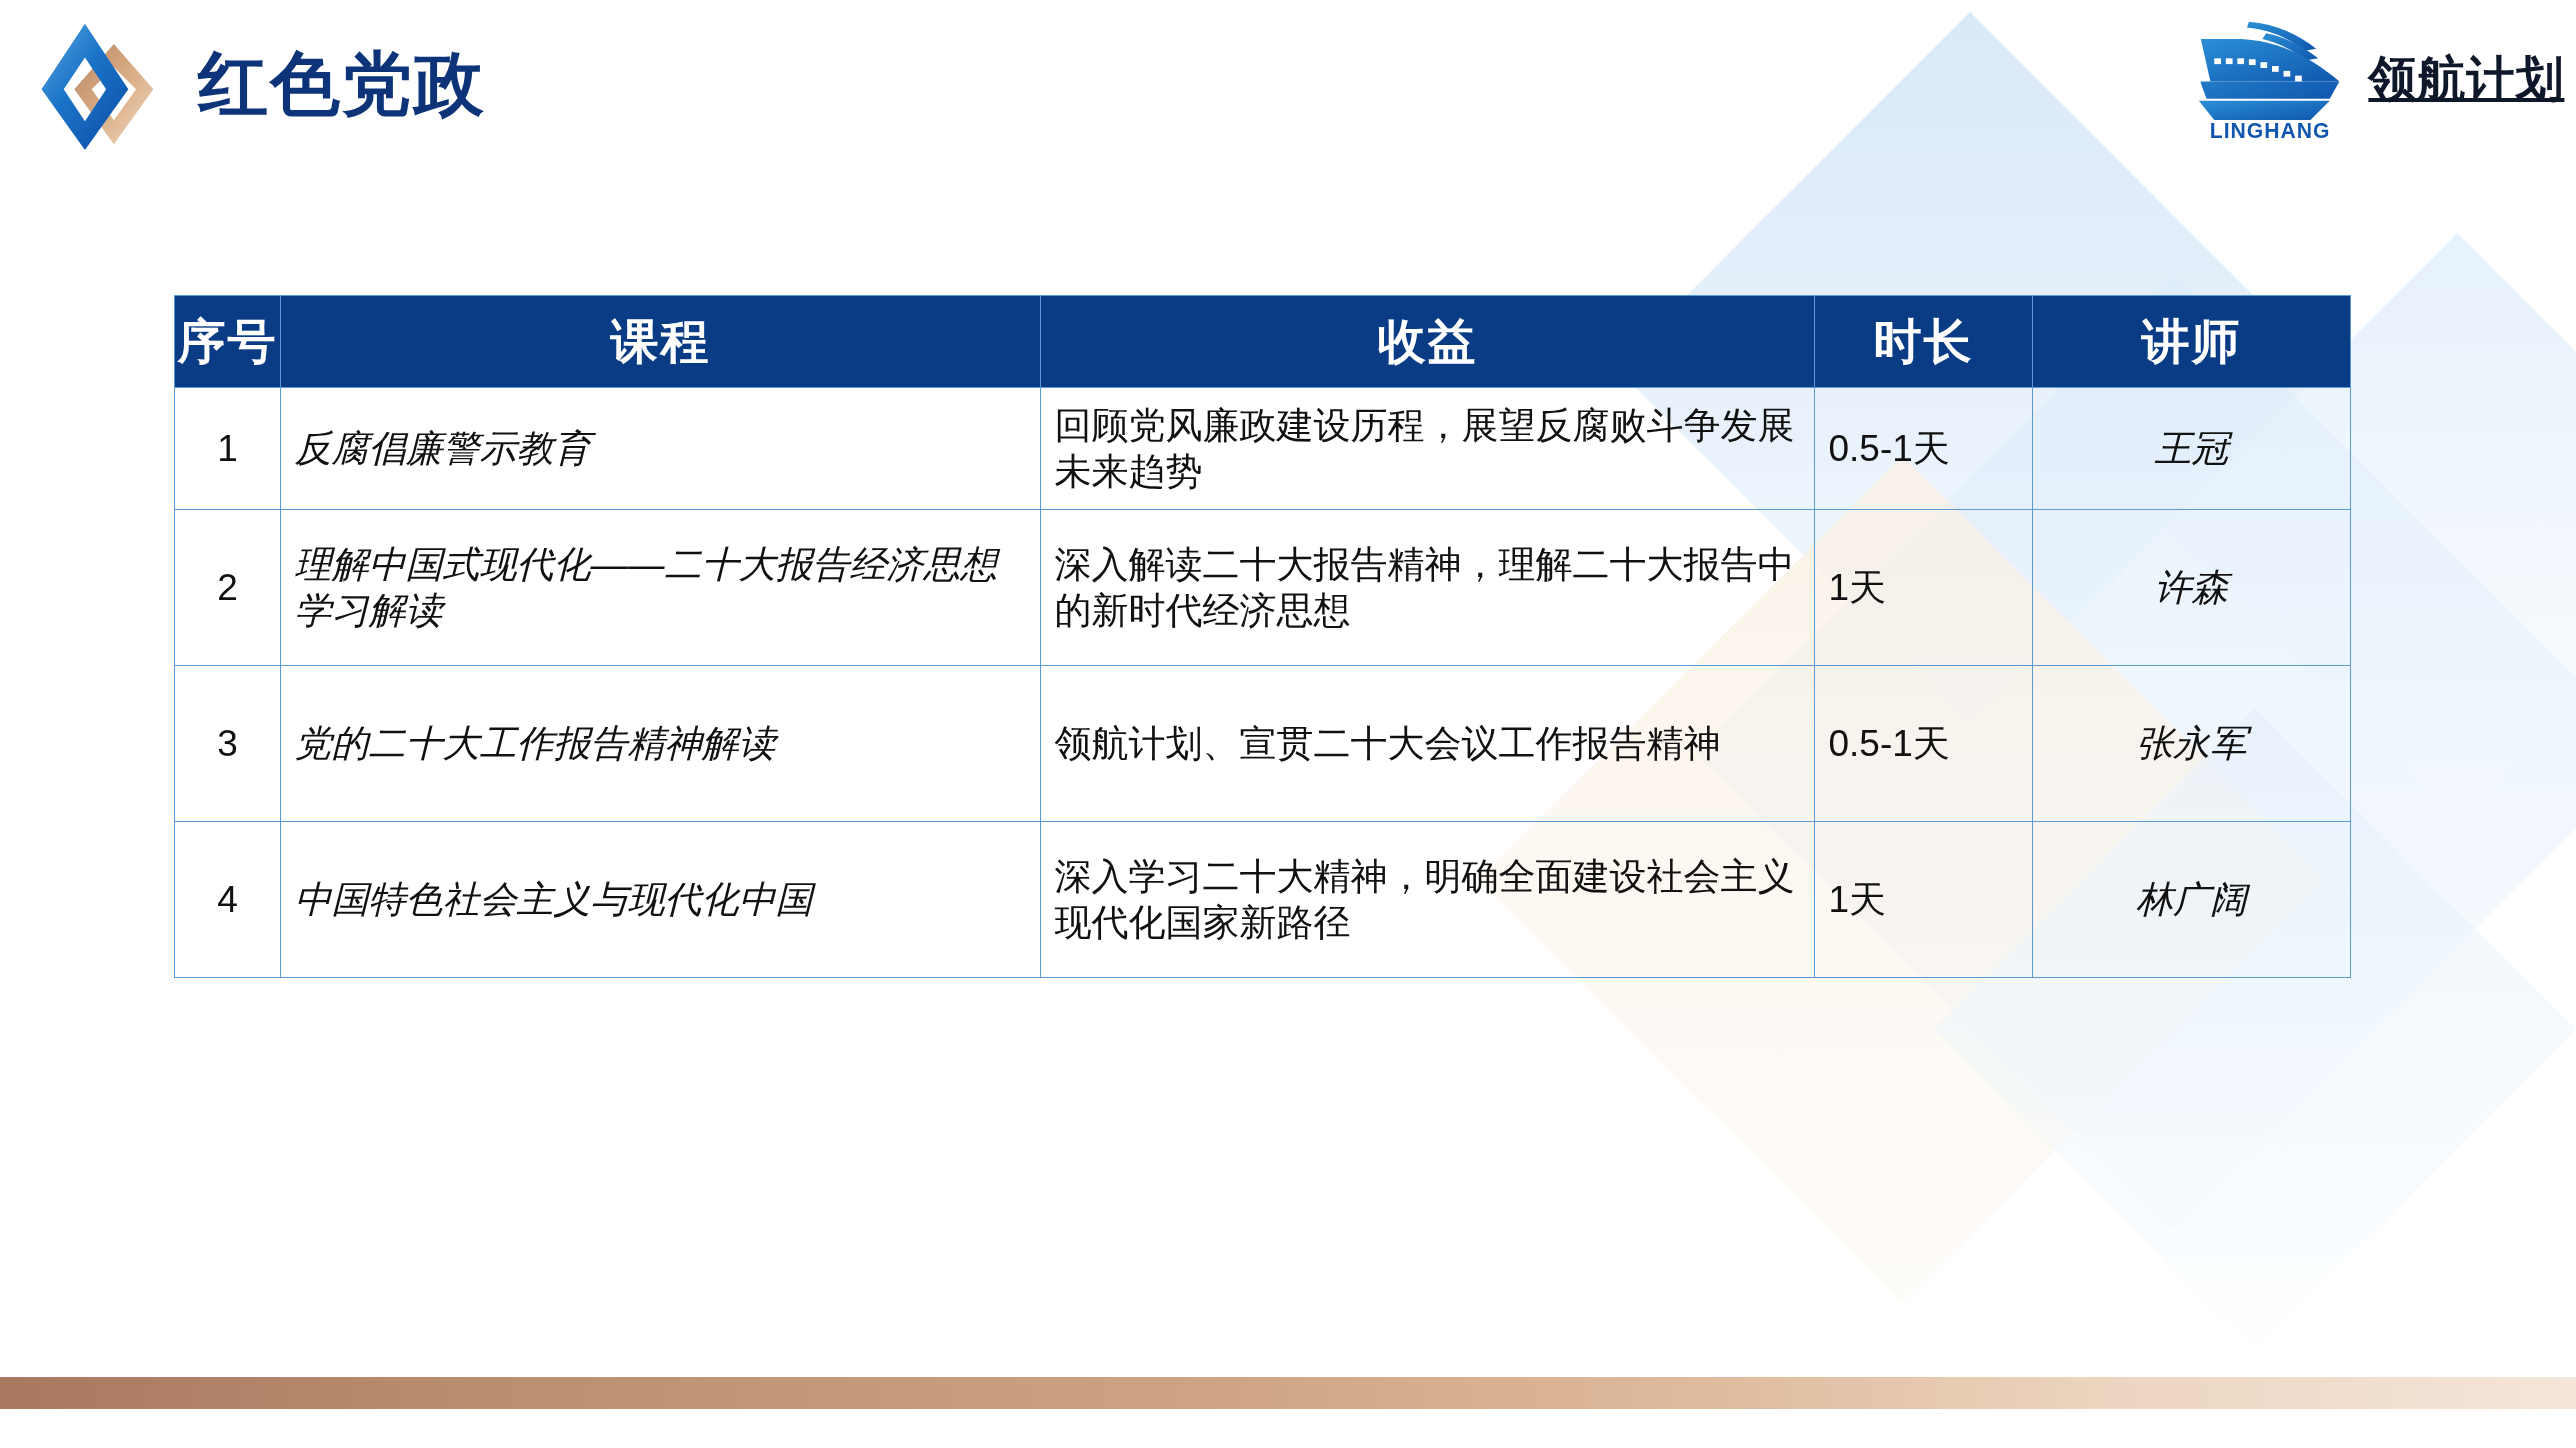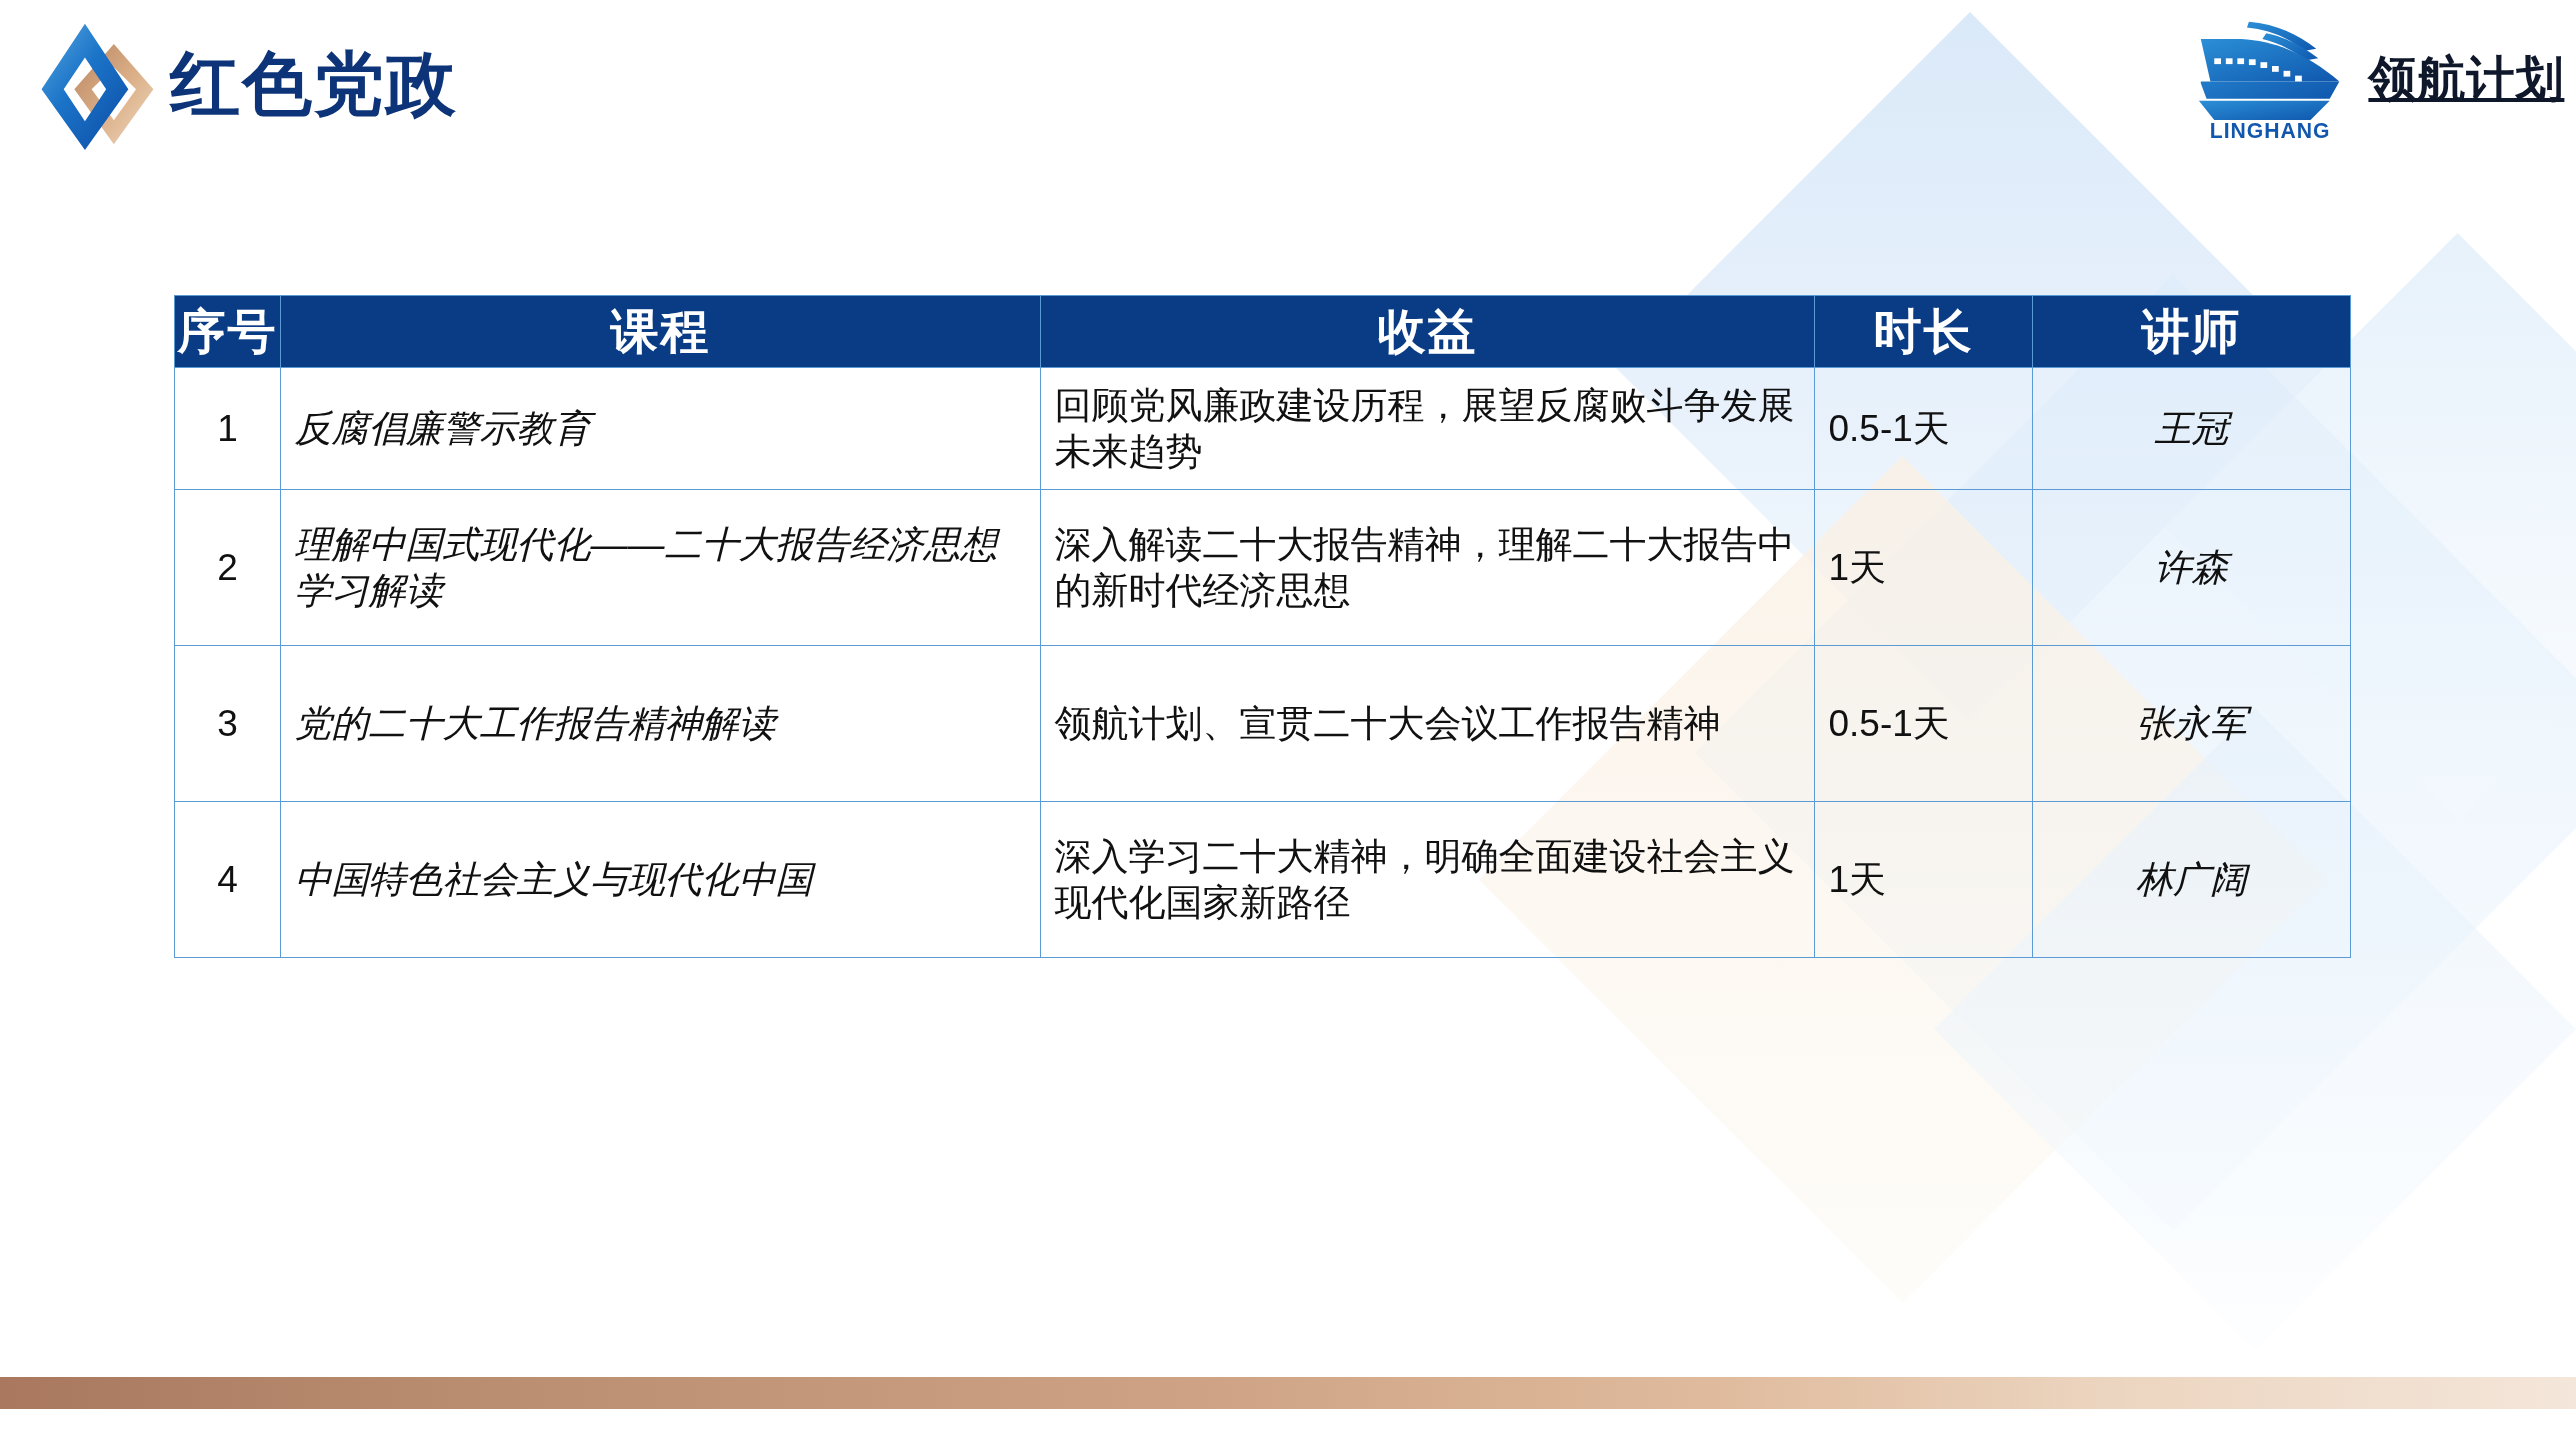--- a/index.html
+++ b/index.html
@@ -64,21 +64,21 @@
     top: 0; left: 0;
     width: 2576px; height: 174px;
     z-index: 3;
   }
 
   .brand {
     position: absolute;
     left: 29px; top: 11.6px;
     display: flex;
     align-items: center;
-    gap: 6px;
+    gap: 34px;
   }
   .brand-mark { width: 135px; height: 145px; display: block; }
   .brand-title {
     font-size: 70px;
     font-weight: bold;
     color: #0d3478;
     letter-spacing: 1.9px;
     line-height: 1;
     white-space: nowrap;
   }
@@ -116,21 +116,21 @@
   table.course-table th,
   table.course-table td {
     border: 1.9px solid #5b9bd5;
     vertical-align: middle;
   }
   table.course-table thead th {
     background: #0a3c86;
     color: #ffffff;
     font-size: 48px;
     font-weight: bold;
-    height: 72px;
+    height: 92px;
     text-align: center;
     border-color: #5b9bd5;
     letter-spacing: 1.9px;
   }
   table.course-table tbody td {
     font-size: 37px;
     color: #111111;
     line-height: 1.22;
     padding: 7.7px 13.5px;
     background: transparent;

